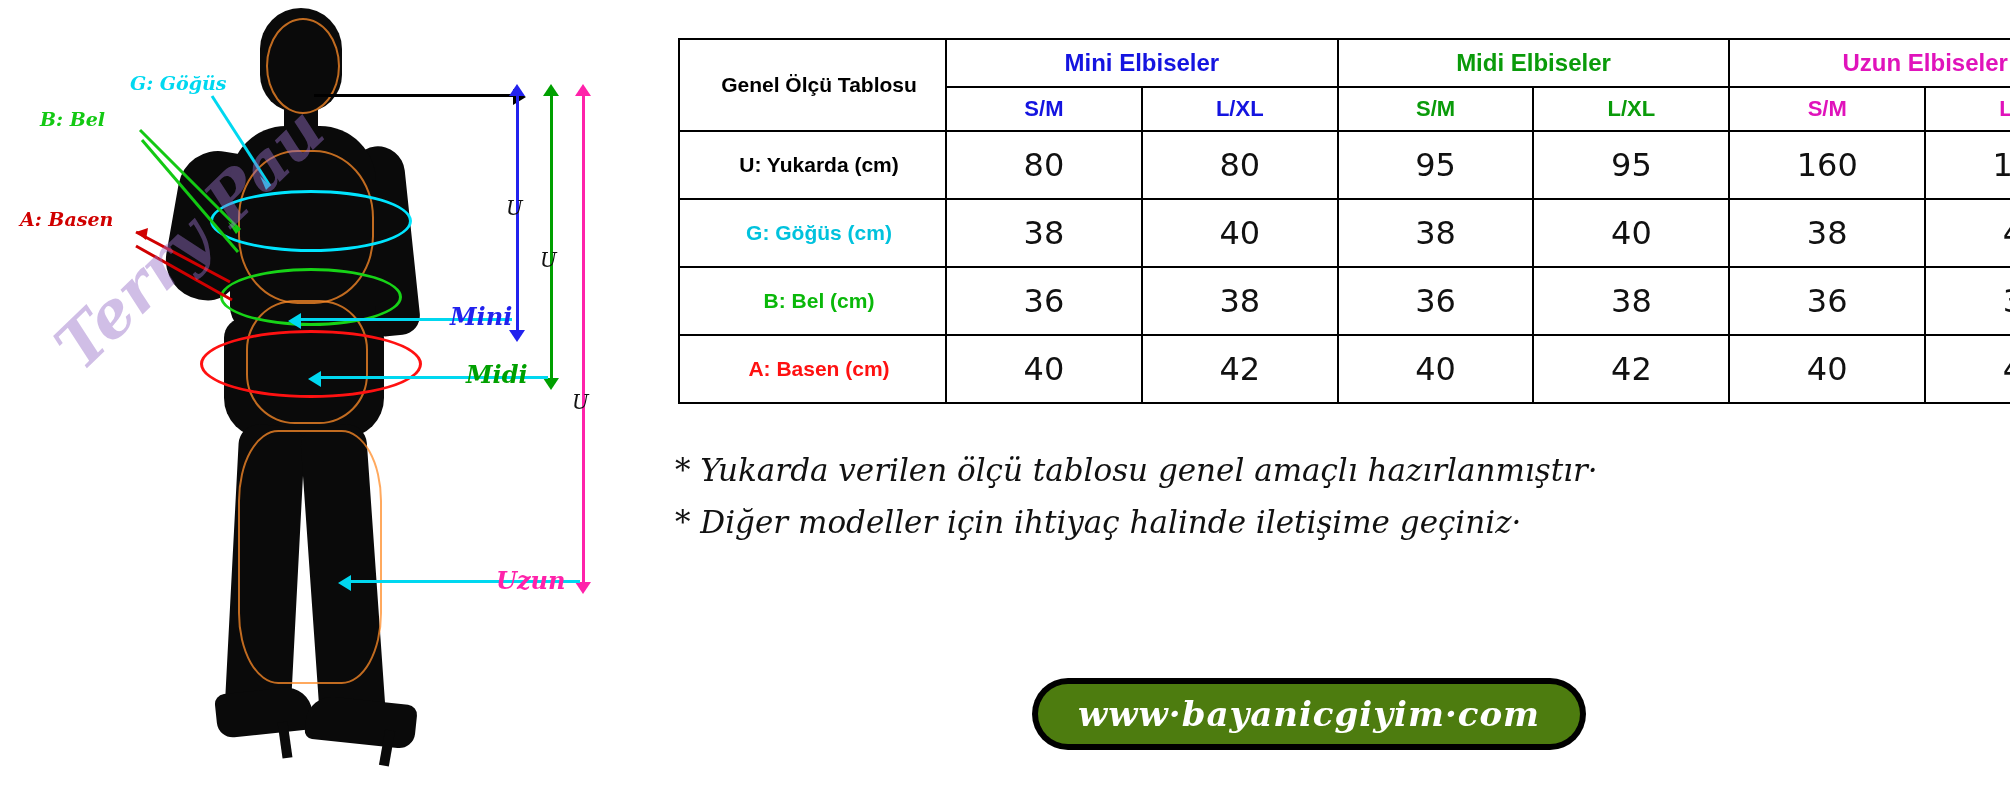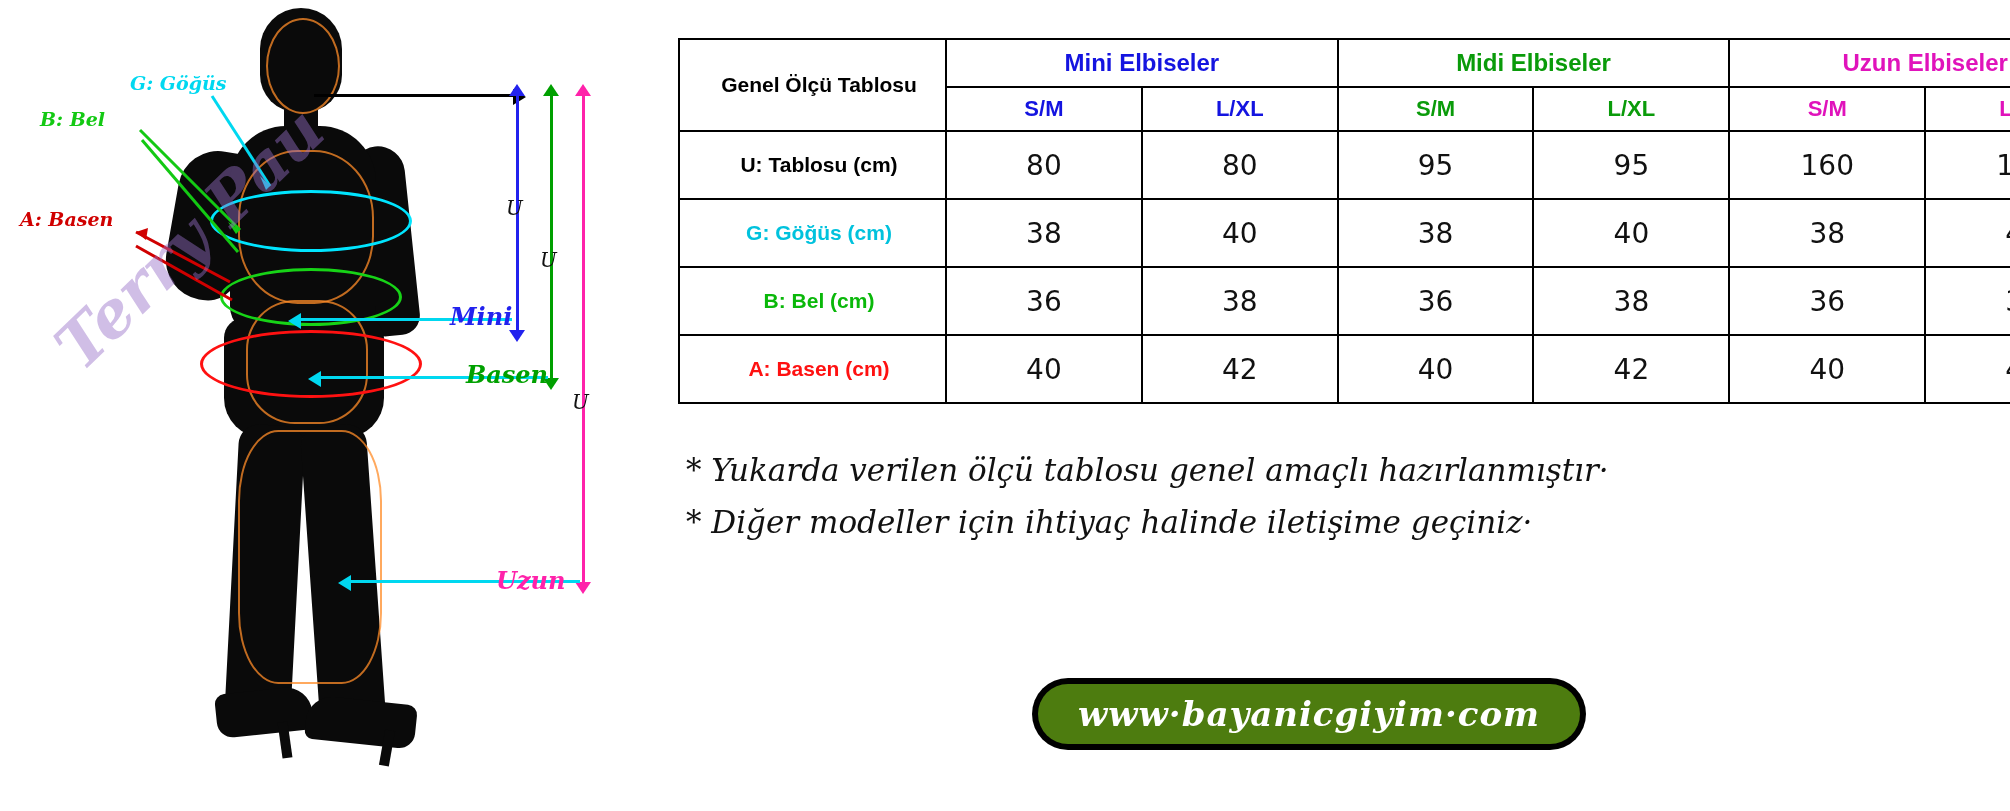--- a/index.html
+++ b/index.html
@@ -291,29 +291,29 @@
     padding-left: 14px;
     font-size: 21px;
     font-weight: bold;
     height: 64px;
   }
   .rl-u { color: #000000; }
   .rl-g { color: #00c2dd; }
   .rl-b { color: #0ab80a; }
   .rl-a { color: #ff1111; }
   .val {
-    font-size: 28px;
+    font-size: 32px;
     color: #111;
     font-family: "DejaVu Sans", sans-serif;
     margin-left: 22px;
   }
 
   .notes {
     position: absolute;
-    left: 26px;
+    left: 15px;
     top: 452px;
     width: 1300px;
   }
   .note {
     font-family: "DejaVu Serif", serif;
     font-style: italic;
     font-size: 31px;
     color: #111;
     margin-bottom: 16px;
     white-space: nowrap;
@@ -389,21 +389,21 @@
       <div class="arrow-cap cap-up" style="left:79px; top:84px; color:#2222ee;"></div>
       <div class="arrow-cap cap-down" style="left:79px; top:330px; color:#2222ee;"></div>
       <div class="tick" style="left:-130px; top:318px; width:212px;"></div>
       <div class="len-label len-mini">Mini</div>
       <div class="u-mark" style="left:76px; top:196px;">U</div>
 
       <div class="vline vline-midi"></div>
       <div class="arrow-cap cap-up" style="left:113px; top:84px; color:#00a000;"></div>
       <div class="arrow-cap cap-down" style="left:113px; top:378px; color:#00a000;"></div>
       <div class="tick" style="left:-110px; top:376px; width:228px;"></div>
-      <div class="len-label len-midi">Basen</div>
+      <div class="len-label len-midi">Midi</div>
       <div class="u-mark" style="left:110px; top:248px;">U</div>
 
       <div class="vline vline-uzun"></div>
       <div class="arrow-cap cap-up" style="left:145px; top:84px; color:#ff22aa;"></div>
       <div class="arrow-cap cap-down" style="left:145px; top:582px; color:#ff22aa;"></div>
       <div class="tick" style="left:-80px; top:580px; width:230px;"></div>
       <div class="len-label len-uzun">Uzun</div>
       <div class="u-mark" style="left:142px; top:390px;">U</div>
     </div>
   </div>
@@ -422,21 +422,21 @@
           <th class="sub-head sub-mini">S/M</th>
           <th class="sub-head sub-mini">L/XL</th>
           <th class="sub-head sub-midi">S/M</th>
           <th class="sub-head sub-midi">L/XL</th>
           <th class="sub-head sub-uzun">S/M</th>
           <th class="sub-head sub-uzun">L/XL</th>
         </tr>
       </thead>
       <tbody>
         <tr>
-          <td class="row-label rl-u">U: Tablosu (cm)</td>
+          <td class="row-label rl-u">U: Yukarda (cm)</td>
           <td class="val">80</td>
           <td class="val">80</td>
           <td class="val">95</td>
           <td class="val">95</td>
           <td class="val">160</td>
           <td class="val">160</td>
         </tr>
         <tr>
           <td class="row-label rl-g">G: Göğüs (cm)</td>
           <td class="val">38</td>

